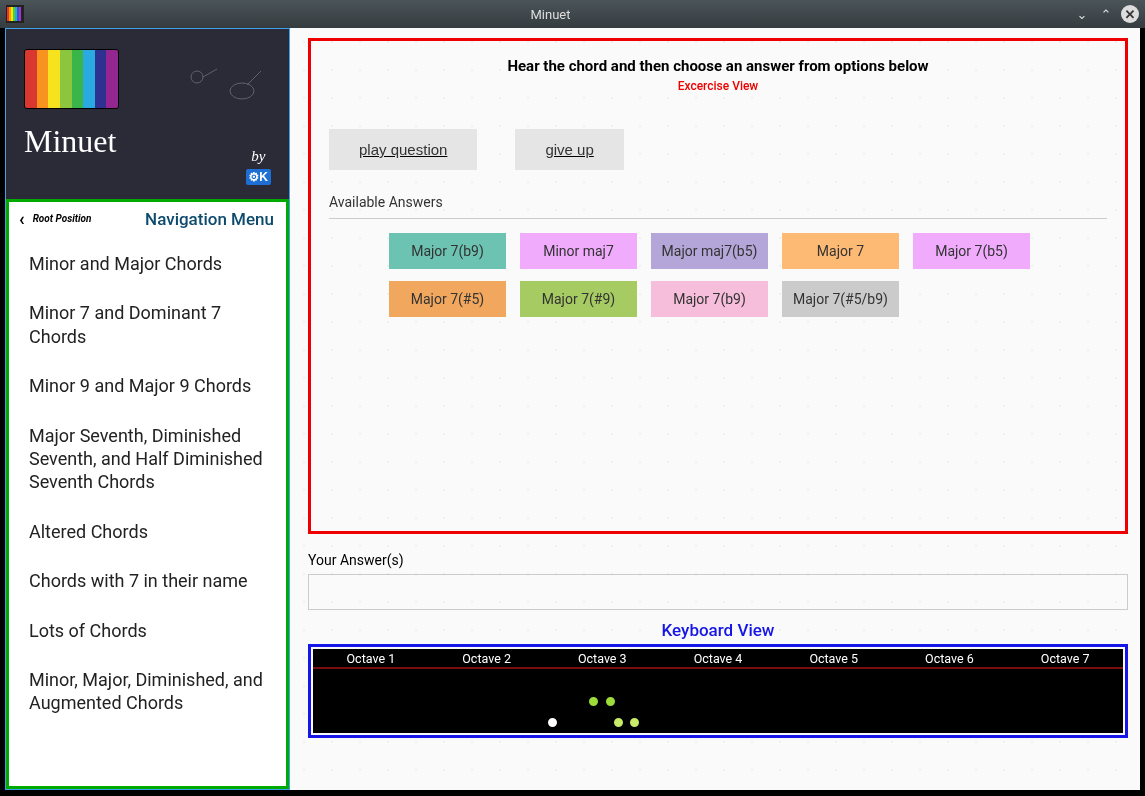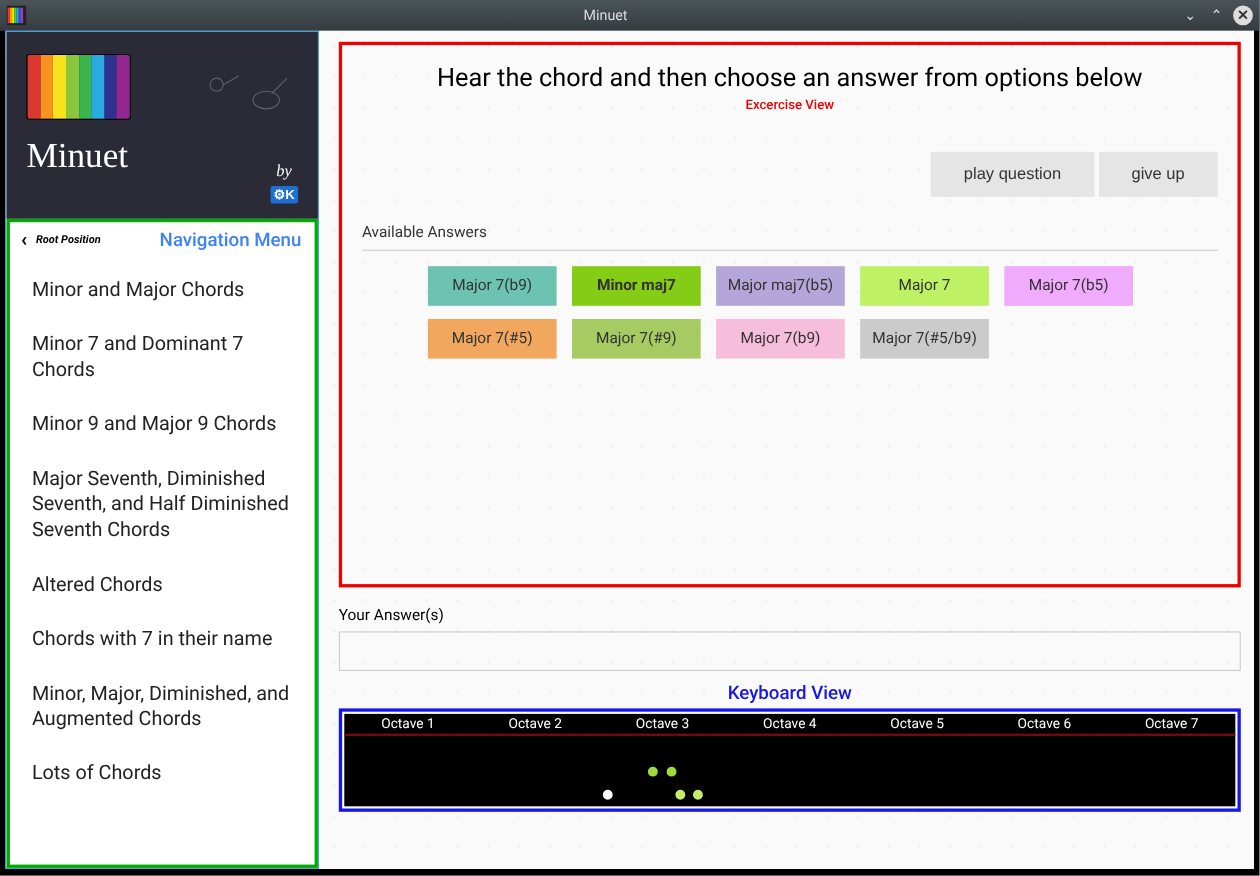--- a/index.html
+++ b/index.html
@@ -61,21 +61,21 @@
       border: 3px solid #0a0;
       background:#fff;
       position:relative;
       overflow:hidden;
     }
     .nav-header{
       display:flex; align-items:center; padding:6px 10px 8px 10px;
     }
     .chevron-left{ font-size:18px; font-weight:bold; margin-right:8px; cursor:pointer;}
     .nav-title{ font-weight:bold; font-size:10px;font-style:italic;}
-    .nav-label-annot{ color:#3b82f6; font-size:17px; font-weight:500; margin-left:auto; padding-right:2px;}
+    .nav-label-annot{ color:#0c4a6e; font-size:17px; font-weight:500; margin-left:auto; padding-right:2px;}
     .nav-list { list-style:none; padding: 2px 0; }
     .nav-item { padding: 13px 16px 13px 20px; font-size:18px; color:#222; line-height:1.3; cursor:pointer;}
     .main {
       flex:1;
       display:flex;
       flex-direction:column;
       background:#fafafa;
       position:relative;
       padding: 10px 12px 8px 18px;
     }
@@ -88,22 +88,22 @@
     }
     .exercise-annot{
       color:#e00; font-size:12px; text-align:center; padding: 4px 0 14px 0; font-weight:500;
     }
     .exercise-box{
       border: 3px solid #e00;
       padding: 12px 18px;
       position:relative;
       height: 496px;
     }
-    .prompt { text-align:center; font-size:23px; font-weight:normal; padding: 4px 0 0 0;}
-    .action-row{ display:flex; gap:4px; justify-content:flex-end; margin-top:22px;}
+    .prompt { text-align:center; font-size:15px; font-weight:bold; padding: 4px 0 0 0;}
+    .action-row{ display:flex; gap:38px; justify-content:flex-start; margin-top:22px;text-decoration:underline;}
     .act-btn{ background:#e5e5e5; border:none; padding:12px 30px; font-size:15px; cursor:pointer; color:#333;}
     .avail-label{ font-size:14px; margin-top:24px; color:#333;}
     .answers-grid{
       border:1px solid #ccc; border-bottom:none; border-left:none; border-right:none;
       margin-top:8px;
       padding: 14px 60px;
       display:flex; flex-wrap:wrap; gap:12px 14px;
     }
     .ans{ flex: 0 0 117px; height:36px; display:flex; align-items:center; justify-content:center; font-size:14px; color:#333; cursor:pointer;}
     .your-answer-label{ font-size:14px; margin-top:18px;}
@@ -181,41 +181,41 @@
         <span class="nav-title">Root Position</span>
         <span class="nav-label-annot">Navigation Menu</span>
       </div>
       <ul class="nav-list" id="nav-list">
           <li class="nav-item">Minor and Major Chords</li>
           <li class="nav-item">Minor 7 and Dominant 7 Chords</li>
           <li class="nav-item">Minor 9 and Major 9 Chords</li>
           <li class="nav-item">Major Seventh, Diminished Seventh, and Half Diminished Seventh Chords</li>
           <li class="nav-item">Altered Chords</li>
           <li class="nav-item">Chords with 7 in their name</li>
+          <li class="nav-item">Lots of Chords</li>
           <li class="nav-item">Minor, Major, Diminished, and Augmented Chords</li>
-          <li class="nav-item">Lots of Chords</li>
         </ul>
     </div>
   </div>
 
   <div class="main">
     <div class="bg-pattern"></div>
     <div class="exercise-box">
       <div class="prompt">Hear the chord and then choose an answer from options below</div>
       <div class="exercise-annot">Excercise View</div>
       <div class="action-row">
         <button class="act-btn">play question</button>
         <button class="act-btn">give up</button>
       </div>
       <div class="avail-label">Available Answers</div>
       <div class="answers-grid" id="answers-grid">
           <div class="ans" style="background: rgb(108, 195, 178);">Major 7(b9)</div>
-          <div class="ans" style="background: #84cc16; font-weight: bold;">Minor maj7</div>
+          <div class="ans" style="background: #f0abfc;">Minor maj7</div>
           <div class="ans" style="background: rgb(181, 166, 217);">Major maj7(b5)</div>
-          <div class="ans" style="background: #bef264;">Major 7</div>
+          <div class="ans" style="background: #fdba74;">Major 7</div>
           <div class="ans" style="background: #f0abfc;">Major 7(b5)</div>
           <div class="ans" style="background: rgb(242, 167, 94);">Major 7(#5)</div>
           <div class="ans" style="background: rgb(165, 203, 98);">Major 7(#9)</div>
           <div class="ans" style="background: rgb(246, 190, 219);">Major 7(b9)</div>
           <div class="ans" style="background: rgb(203, 203, 203);">Major 7(#5/b9)</div>
         </div>
     </div>
     <div class="your-answer-label">Your Answer(s)</div>
     <div class="your-answer-box"></div>
     <div class="kbd-annot">Keyboard View</div>

